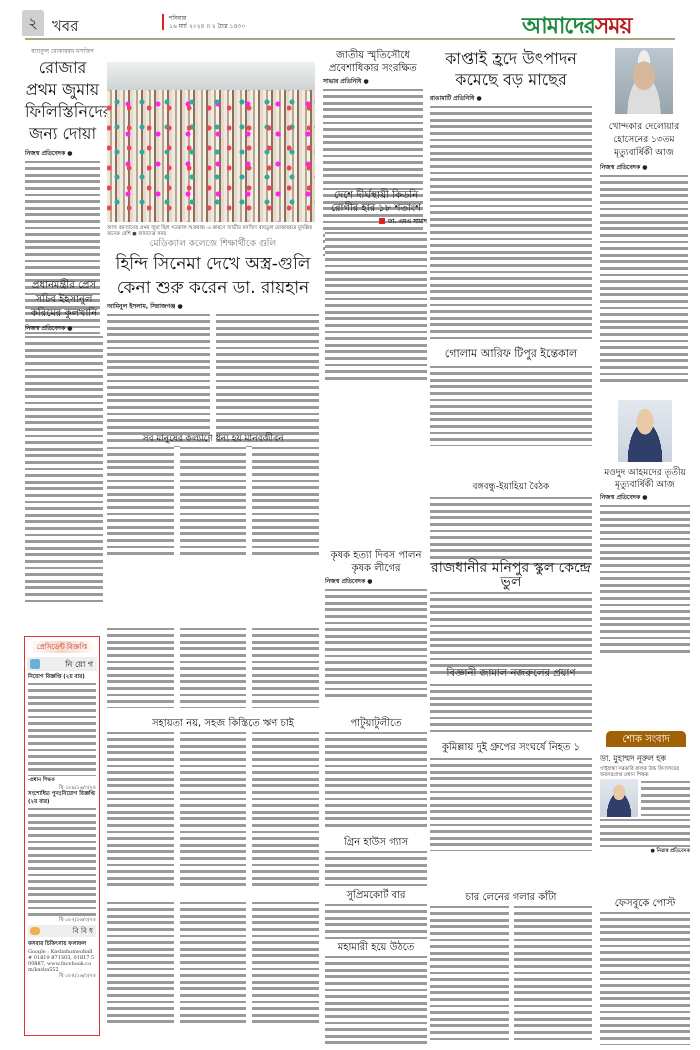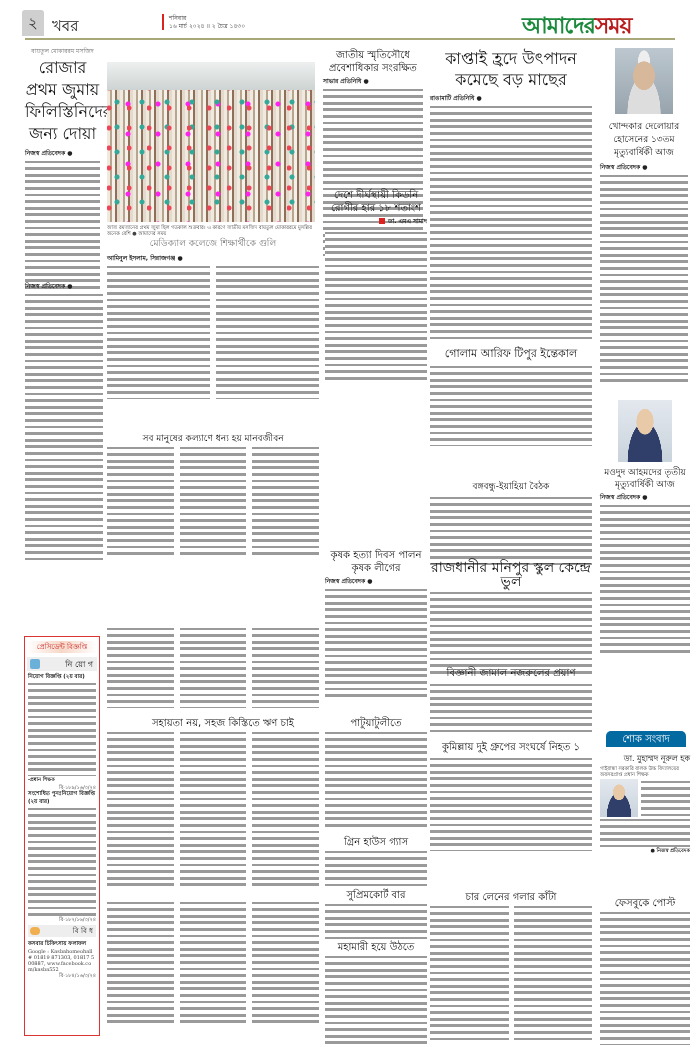--- a/index.html
+++ b/index.html
@@ -22,21 +22,21 @@
  radial-gradient(circle at 10% 30%,#e45 2px,transparent 3px),
  radial-gradient(circle at 40% 60%,#3a9 2px,transparent 3px),
  radial-gradient(circle at 70% 40%,#f2e 2px,transparent 3px),
  repeating-linear-gradient(90deg,#efe9df 0 3px,#b7a58e 3px 5px,#f4f0ea 5px 8px,#8f6f58 8px 10px,#e3d9cc 10px 13px),
  #ccc;background-size:20px 20px,25px 25px,30px 30px,100% 100%}
 .crowd::after{content:"";position:absolute;left:0;top:0;right:0;height:28px;background:linear-gradient(#eef0f0,#cdd3d2)}
 .person{background:radial-gradient(ellipse at 50% 35%,#e8c9a8 0 22%,transparent 23%),radial-gradient(ellipse at 50% 100%,#2f3f6a 0 45%,transparent 46%),linear-gradient(#e3e8ee,#c9d3dc)}
 .oldman{background:radial-gradient(ellipse at 50% 42%,#d7b89a 0 26%,transparent 27%),radial-gradient(ellipse at 50% 20%,#eee 0 14%,transparent 15%),radial-gradient(ellipse at 50% 100%,#ddd 0 40%,transparent 41%),linear-gradient(#bcc7cf,#98a4ad)}
 .adbox{border:1.5px solid #d33;background:#fff}
 .adtitle{font-size:7px;color:#c22;text-align:center;background:linear-gradient(90deg,#fff,#f6d7c7,#fff);font-family:"DejaVu Sans",sans-serif}
-.shok{background:#0369a1;color:#fff;border-radius:5px 5px 0 0;text-align:center;font-size:10px;font-family:"DejaVu Sans",sans-serif}
+.shok{background:#a16207;color:#fff;border-radius:5px 5px 0 0;text-align:center;font-size:10px;font-family:"DejaVu Sans",sans-serif}
 .redsq{display:inline-block;width:6px;height:6px;background:#d22;margin-right:3px;vertical-align:middle}
 .caption{font-size:5px;color:#444;line-height:6px}
 </style>
 </head>
 <body>
 
 <div class="abs hdr">
   <div class="abs pgnum">২</div>
   <div class="abs section">খবর</div>
   <div class="abs datebar">
@@ -72,26 +72,28 @@
 </div>
 
 <div class="abs oldman" style="left:615px;top:48px;width:58px;height:66px"></div>
 <div class="abs" style="left:600px;top:120px;width:88px">
   <div class="h" style="font-size:9px;line-height:13px">খোন্দকার দেলোয়ার হোসেনের ১৩তম মৃত্যুবার্ষিকী আজ</div>
   <div class="byline" style="margin-top:3px">নিজস্ব প্রতিবেদক ●</div>
   <div class="txt lines" style="height:210px"></div>
 </div>
 
 <div class="abs" style="left:25px;top:278px;width:78px">
+  <div class="h" style="font-size:10px;line-height:14px">প্রধানমন্ত্রীর প্রেস সচিব ইহসানুল করিমের কুলখানি</div>
   <div class="byline" style="margin-top:3px">নিজস্ব প্রতিবেদক ●</div>
   <div class="txt lines" style="height:270px"></div>
 </div>
 
 <div class="abs" style="left:107px;top:236px;width:212px">
   <div class="kicker" style="font-size:9px">মেডিক্যাল কলেজে শিক্ষার্থীকে গুলি</div>
+  <div class="h" style="font-size:17px;line-height:24px">হিন্দি সিনেমা দেখে অস্ত্র-গুলি কেনা শুরু করেন ডা. রায়হান</div>
   <div class="byline" style="margin-top:2px">আমিনুল ইসলাম, সিরাজগঞ্জ ●</div>
   <div style="display:flex;gap:6px">
     <div class="txt lines" style="height:135px;flex:1"></div>
     <div class="txt lines" style="height:135px;flex:1"></div>
   </div>
 </div>
 
 <div class="abs" style="left:325px;top:188px;width:102px">
   <div class="h" style="font-size:10px;line-height:13px">দেশে দীর্ঘস্থায়ী কিডনি রোগীর হার ১৮ শতাংশ</div>
   <div class="byline" style="text-align:right;margin-top:2px"><span class="redsq"></span><span>ডা. এমএ সামাদ</span></div>
@@ -172,21 +174,21 @@
   <div class="txt lines" style="height:50px;margin-top:2px"></div>
 </div>
 
 <div class="abs" style="left:325px;top:716px;width:102px">
   <div class="h" style="font-size:10px;line-height:14px">পাটুয়াটুলীতে</div>
   <div class="txt lines" style="height:100px"></div>
 </div>
 
 <div class="abs shok" style="left:606px;top:731px;width:80px;height:16px;line-height:16px">শোক সংবাদ</div>
 <div class="abs" style="left:600px;top:752px;width:90px">
-  <div class="h" style="font-size:8px;text-align:right">ডা. মুহাম্মদ নূরুল হক</div>
+  <div class="h" style="font-size:8px;text-align:left">ডা. মুহাম্মদ নূরুল হক</div>
   <div class="caption">গাইবান্ধা সরকারি বালক উচ্চ বিদ্যালয়ের অবসরপ্রাপ্ত প্রধান শিক্ষক</div>
   <div style="display:flex;gap:3px;margin-top:2px">
     <div class="person" style="width:38px;height:38px"></div>
     <div class="txt lines" style="flex:1;height:38px"></div>
   </div>
   <div class="txt lines" style="height:30px"></div>
   <div class="byline" style="text-align:right;font-size:5px">● নিজস্ব প্রতিবেদক</div>
 </div>
 
 <div class="abs" style="left:107px;top:716px;width:212px">

